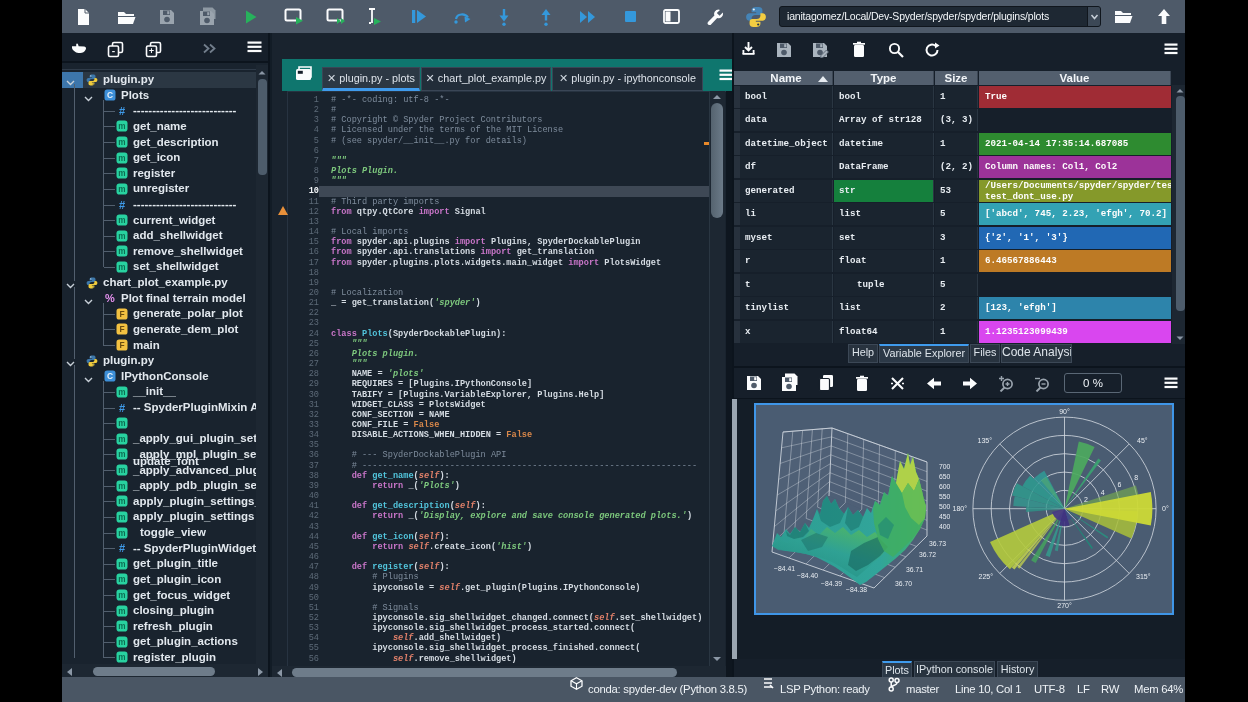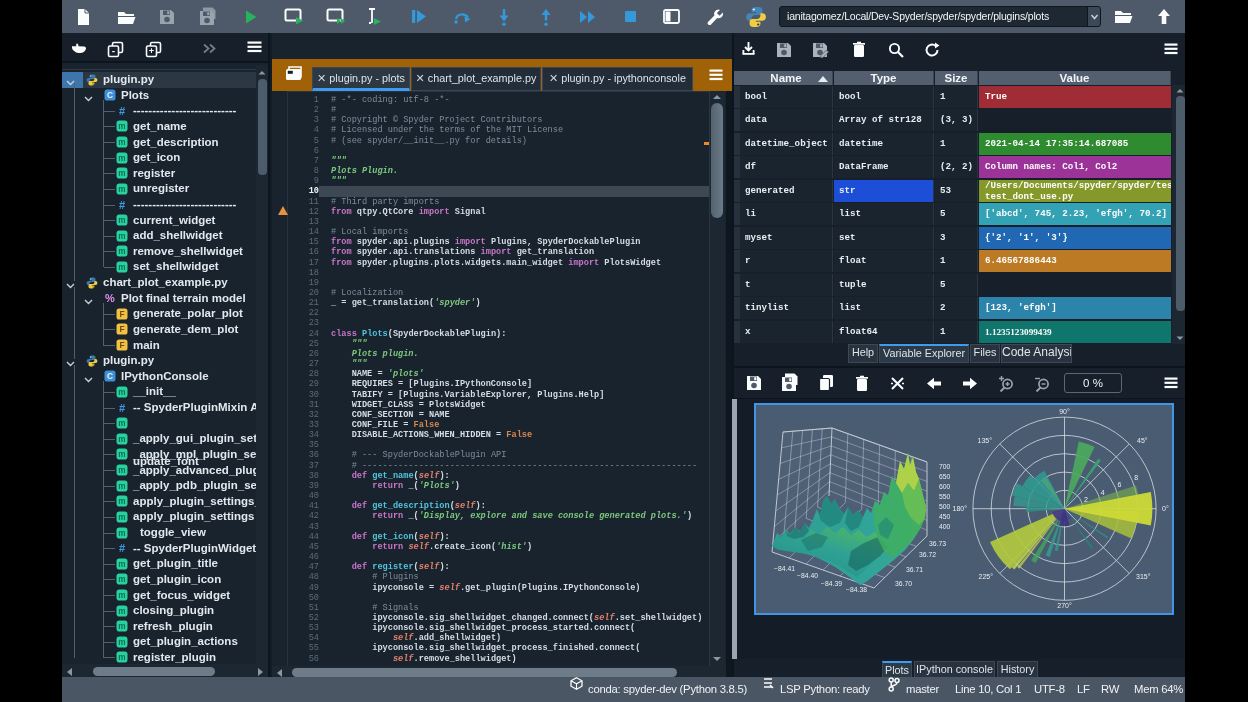--- a/index.html
+++ b/index.html
@@ -581,21 +581,21 @@
       <svg width="9" height="10" style="position:absolute;left:3px;top:3px;">
           <path d="M7 1 L2 5 L7 9 Z" fill="#8b97a5"></path>
         </svg>
       <div style="position:absolute;left:31px;top:3px;width:122px;height:9px;background:#6e7c8a;border-radius:5px;"></div>
       <svg width="9" height="10" style="position:absolute;right:3px;top:3px;">
           <path d="M2 1 L7 5 L2 9 Z" fill="#8b97a5"></path>
         </svg>
     </div>
   </div>
   <div style="position:absolute;left:210px;top:33px;width:460px;height:646px;background:#19232e;">
-    <div style="position:absolute;left:0;top:26px;width:460px;height:32px;background:#a16207;">
+    <div style="position:absolute;left:10px;top:26px;width:460px;height:32px;background:#0f766e;">
         <div style="position:absolute;left:13px;top:7px;width:17px;height:15px;">
           <svg width="17" height="15" viewBox="0 0 17 15">
             <rect x="1" y="3" width="15" height="11" rx="1.5" fill="#fbfcfd"></rect>
             <path d="M4 3 L4 1 L16 1 L16 11 L14 11" fill="none" stroke="#fbfcfd" stroke-width="1.6"></path>
             <rect x="2.8" y="4.8" width="5" height="3" fill="#161f2a"></rect>
           </svg>
         </div>
         <div style="position:absolute;left:40px;top:8px;width:98px;height:24px;background:#2c3844;border:1px solid #3a4656;border-bottom:3px solid #3f9bed;color:#dde3ea;font-size:10.8px;line-height:20px;text-align:center;white-space:nowrap;overflow:hidden;"><span style="font-size:11px;color:#cfd6de;">✕</span>&nbsp;plugin.py - plots</div>
         <div style="position:absolute;left:139px;top:8px;width:130px;height:24px;background:#222d39;border:1px solid #3a4656;color:#dde3ea;font-size:10.8px;line-height:20px;text-align:center;white-space:nowrap;overflow:hidden;"><span style="font-size:11px;color:#cfd6de;">✕</span>&nbsp;chart_plot_example.py</div>
         <div style="position:absolute;left:270px;top:8px;width:151px;height:24px;background:#222d39;border:1px solid #3a4656;color:#dde3ea;font-size:10.8px;line-height:20px;text-align:center;white-space:nowrap;overflow:hidden;"><span style="font-size:11px;color:#cfd6de;">✕</span>&nbsp;plugin.py - ipythonconsole</div>
@@ -713,52 +713,52 @@
       <div style="position:absolute;left:100px;top:99.5px;width:100px;height:22.0px;background:#1a242f;border-right:1px solid #2a3642;color:#e8edf2;font-family:Liberation Mono;font-size:9.2px;font-weight:bold;line-height:22.0px;padding-left:5px;white-space:nowrap;">datetime</div>
       <div style="position:absolute;left:201px;top:99.5px;width:43px;height:22.0px;background:#1a242f;border-right:1px solid #2a3642;color:#e8edf2;font-family:Liberation Mono;font-size:9.2px;font-weight:bold;line-height:22.0px;padding-left:5px;white-space:nowrap;">1</div>
       <div style="position:absolute;left:245px;top:99.5px;width:192px;height:22.0px;background:#2e8b30;color:#fdfdfc;font-family:Liberation Mono;font-size:9.2px;font-weight:bold;line-height:22.00px;padding-left:6px;white-space:nowrap;overflow:hidden;">2021-04-14 17:35:14.687085</div>
       <div style="position:absolute;left:0px;top:123.0px;width:6px;height:22.0px;background:#27313d;"></div>
       <div style="position:absolute;left:6px;top:123.0px;width:93px;height:22.0px;background:#1a242f;border-right:1px solid #2a3642;color:#e8edf2;font-family:Liberation Mono;font-size:9.2px;font-weight:bold;line-height:22.0px;padding-left:5px;white-space:nowrap;overflow:hidden;">df</div>
       <div style="position:absolute;left:100px;top:123.0px;width:100px;height:22.0px;background:#1a242f;border-right:1px solid #2a3642;color:#e8edf2;font-family:Liberation Mono;font-size:9.2px;font-weight:bold;line-height:22.0px;padding-left:5px;white-space:nowrap;">DataFrame</div>
       <div style="position:absolute;left:201px;top:123.0px;width:43px;height:22.0px;background:#1a242f;border-right:1px solid #2a3642;color:#e8edf2;font-family:Liberation Mono;font-size:9.2px;font-weight:bold;line-height:22.0px;padding-left:5px;white-space:nowrap;">(2, 2)</div>
       <div style="position:absolute;left:245px;top:123.0px;width:192px;height:22.0px;background:#9c3399;color:#fdfdfc;font-family:Liberation Mono;font-size:9.2px;font-weight:bold;line-height:22.00px;padding-left:6px;white-space:nowrap;overflow:hidden;">Column names: Col1, Col2</div>
       <div style="position:absolute;left:0px;top:146.5px;width:6px;height:22.0px;background:#27313d;"></div>
       <div style="position:absolute;left:6px;top:146.5px;width:93px;height:22.0px;background:#1a242f;border-right:1px solid #2a3642;color:#e8edf2;font-family:Liberation Mono;font-size:9.2px;font-weight:bold;line-height:22.0px;padding-left:5px;white-space:nowrap;overflow:hidden;">generated</div>
-      <div style="position:absolute;left:100px;top:146.5px;width:100px;height:22.0px;background:#1d4ed8;border-right:1px solid #2a3642;color:#e8edf2;font-family:Liberation Mono;font-size:9.2px;font-weight:bold;line-height:22.0px;padding-left:5px;white-space:nowrap;">str</div>
+      <div style="position:absolute;left:100px;top:146.5px;width:100px;height:22.0px;background:#15803d;border-right:1px solid #2a3642;color:#e8edf2;font-family:Liberation Mono;font-size:9.2px;font-weight:bold;line-height:22.0px;padding-left:5px;white-space:nowrap;">str</div>
       <div style="position:absolute;left:201px;top:146.5px;width:43px;height:22.0px;background:#1a242f;border-right:1px solid #2a3642;color:#e8edf2;font-family:Liberation Mono;font-size:9.2px;font-weight:bold;line-height:22.0px;padding-left:5px;white-space:nowrap;">53</div>
       <div style="position:absolute;left:245px;top:146.5px;width:192px;height:22.0px;background:#85992a;color:#fdfdfc;font-family:Liberation Mono;font-size:9.2px;font-weight:bold;line-height:11.00px;padding-left:6px;white-space:nowrap;overflow:hidden;">/Users/Documents/spyder/spyder/tests,<br>test_dont_use.py</div>
       <div style="position:absolute;left:0px;top:170.0px;width:6px;height:22.0px;background:#27313d;"></div>
       <div style="position:absolute;left:6px;top:170.0px;width:93px;height:22.0px;background:#1a242f;border-right:1px solid #2a3642;color:#e8edf2;font-family:Liberation Mono;font-size:9.2px;font-weight:bold;line-height:22.0px;padding-left:5px;white-space:nowrap;overflow:hidden;">li</div>
       <div style="position:absolute;left:100px;top:170.0px;width:100px;height:22.0px;background:#1a242f;border-right:1px solid #2a3642;color:#e8edf2;font-family:Liberation Mono;font-size:9.2px;font-weight:bold;line-height:22.0px;padding-left:5px;white-space:nowrap;">list</div>
       <div style="position:absolute;left:201px;top:170.0px;width:43px;height:22.0px;background:#1a242f;border-right:1px solid #2a3642;color:#e8edf2;font-family:Liberation Mono;font-size:9.2px;font-weight:bold;line-height:22.0px;padding-left:5px;white-space:nowrap;">5</div>
       <div style="position:absolute;left:245px;top:170.0px;width:192px;height:22.0px;background:#33a2b4;color:#fdfdfc;font-family:Liberation Mono;font-size:9.2px;font-weight:bold;line-height:22.00px;padding-left:6px;white-space:nowrap;overflow:hidden;">['abcd', 745, 2.23, 'efgh', 70.2]</div>
       <div style="position:absolute;left:0px;top:193.5px;width:6px;height:22.0px;background:#27313d;"></div>
       <div style="position:absolute;left:6px;top:193.5px;width:93px;height:22.0px;background:#1a242f;border-right:1px solid #2a3642;color:#e8edf2;font-family:Liberation Mono;font-size:9.2px;font-weight:bold;line-height:22.0px;padding-left:5px;white-space:nowrap;overflow:hidden;">myset</div>
       <div style="position:absolute;left:100px;top:193.5px;width:100px;height:22.0px;background:#1a242f;border-right:1px solid #2a3642;color:#e8edf2;font-family:Liberation Mono;font-size:9.2px;font-weight:bold;line-height:22.0px;padding-left:5px;white-space:nowrap;">set</div>
       <div style="position:absolute;left:201px;top:193.5px;width:43px;height:22.0px;background:#1a242f;border-right:1px solid #2a3642;color:#e8edf2;font-family:Liberation Mono;font-size:9.2px;font-weight:bold;line-height:22.0px;padding-left:5px;white-space:nowrap;">3</div>
       <div style="position:absolute;left:245px;top:193.5px;width:192px;height:22.0px;background:#2168b4;color:#fdfdfc;font-family:Liberation Mono;font-size:9.2px;font-weight:bold;line-height:22.00px;padding-left:6px;white-space:nowrap;overflow:hidden;">{'2', '1', '3'}</div>
       <div style="position:absolute;left:0px;top:217.0px;width:6px;height:22.0px;background:#27313d;"></div>
       <div style="position:absolute;left:6px;top:217.0px;width:93px;height:22.0px;background:#1a242f;border-right:1px solid #2a3642;color:#e8edf2;font-family:Liberation Mono;font-size:9.2px;font-weight:bold;line-height:22.0px;padding-left:5px;white-space:nowrap;overflow:hidden;">r</div>
       <div style="position:absolute;left:100px;top:217.0px;width:100px;height:22.0px;background:#1a242f;border-right:1px solid #2a3642;color:#e8edf2;font-family:Liberation Mono;font-size:9.2px;font-weight:bold;line-height:22.0px;padding-left:5px;white-space:nowrap;">float</div>
       <div style="position:absolute;left:201px;top:217.0px;width:43px;height:22.0px;background:#1a242f;border-right:1px solid #2a3642;color:#e8edf2;font-family:Liberation Mono;font-size:9.2px;font-weight:bold;line-height:22.0px;padding-left:5px;white-space:nowrap;">1</div>
       <div style="position:absolute;left:245px;top:217.0px;width:192px;height:22.0px;background:#bd7a25;color:#fdfdfc;font-family:Liberation Mono;font-size:9.2px;font-weight:bold;line-height:22.00px;padding-left:6px;white-space:nowrap;overflow:hidden;">6.46567886443</div>
       <div style="position:absolute;left:0px;top:240.5px;width:6px;height:22.0px;background:#27313d;"></div>
       <div style="position:absolute;left:6px;top:240.5px;width:93px;height:22.0px;background:#1a242f;border-right:1px solid #2a3642;color:#e8edf2;font-family:Liberation Mono;font-size:9.2px;font-weight:bold;line-height:22.0px;padding-left:5px;white-space:nowrap;overflow:hidden;">t</div>
-      <div style="position:absolute;left:100px;top:240.5px;width:100px;height:22.0px;background:#1a242f;border-right:1px solid #2a3642;color:#e8edf2;font-family:Liberation Mono;font-size:9.2px;font-weight:bold;line-height:22.0px;padding-left:5px;white-space:nowrap;">tuple</div>
+      <div style="position:absolute;left:100px;top:240.5px;width:100px;height:22.0px;background:#1a242f;border-right:1px solid #2a3642;color:#e8edf2;font-family:Liberation Mono;font-size:9.2px;font-weight:bold;line-height:22.0px;padding-left:23px;white-space:nowrap;">tuple</div>
       <div style="position:absolute;left:201px;top:240.5px;width:43px;height:22.0px;background:#1a242f;border-right:1px solid #2a3642;color:#e8edf2;font-family:Liberation Mono;font-size:9.2px;font-weight:bold;line-height:22.0px;padding-left:5px;white-space:nowrap;">5</div>
       <div style="position:absolute;left:0px;top:264.0px;width:6px;height:22.0px;background:#27313d;"></div>
       <div style="position:absolute;left:6px;top:264.0px;width:93px;height:22.0px;background:#1a242f;border-right:1px solid #2a3642;color:#e8edf2;font-family:Liberation Mono;font-size:9.2px;font-weight:bold;line-height:22.0px;padding-left:5px;white-space:nowrap;overflow:hidden;">tinylist</div>
       <div style="position:absolute;left:100px;top:264.0px;width:100px;height:22.0px;background:#1a242f;border-right:1px solid #2a3642;color:#e8edf2;font-family:Liberation Mono;font-size:9.2px;font-weight:bold;line-height:22.0px;padding-left:5px;white-space:nowrap;">list</div>
       <div style="position:absolute;left:201px;top:264.0px;width:43px;height:22.0px;background:#1a242f;border-right:1px solid #2a3642;color:#e8edf2;font-family:Liberation Mono;font-size:9.2px;font-weight:bold;line-height:22.0px;padding-left:5px;white-space:nowrap;">2</div>
       <div style="position:absolute;left:245px;top:264.0px;width:192px;height:22.0px;background:#2d84ab;color:#fdfdfc;font-family:Liberation Mono;font-size:9.2px;font-weight:bold;line-height:22.00px;padding-left:6px;white-space:nowrap;overflow:hidden;">[123, 'efgh']</div>
       <div style="position:absolute;left:0px;top:287.5px;width:6px;height:22.0px;background:#27313d;"></div>
       <div style="position:absolute;left:6px;top:287.5px;width:93px;height:22.0px;background:#1a242f;border-right:1px solid #2a3642;color:#e8edf2;font-family:Liberation Mono;font-size:9.2px;font-weight:bold;line-height:22.0px;padding-left:5px;white-space:nowrap;overflow:hidden;">x</div>
       <div style="position:absolute;left:100px;top:287.5px;width:100px;height:22.0px;background:#1a242f;border-right:1px solid #2a3642;color:#e8edf2;font-family:Liberation Mono;font-size:9.2px;font-weight:bold;line-height:22.0px;padding-left:5px;white-space:nowrap;">float64</div>
       <div style="position:absolute;left:201px;top:287.5px;width:43px;height:22.0px;background:#1a242f;border-right:1px solid #2a3642;color:#e8edf2;font-family:Liberation Mono;font-size:9.2px;font-weight:bold;line-height:22.0px;padding-left:5px;white-space:nowrap;">1</div>
-      <div style="position:absolute;left:245px;top:287.5px;width:192px;height:22.0px;background:#0f766e;color:#fdfdfc;font-family:Liberation Serif, serif;font-size:9.2px;font-weight:bold;line-height:22.00px;padding-left:6px;white-space:nowrap;overflow:hidden;">1.1235123099439</div>
+      <div style="position:absolute;left:245px;top:287.5px;width:192px;height:22.0px;background:#d946ef;color:#fdfdfc;font-family:Liberation Mono, monospace;font-size:9.2px;font-weight:bold;line-height:22.00px;padding-left:6px;white-space:nowrap;overflow:hidden;">1.1235123099439</div>
       <div style="position:absolute;left:438px;top:52px;width:13px;height:259px;background:#1d2732;"></div>
       <div style="position:absolute;left:441px;top:54px;width:10px;height:7px;">
         <svg width="10" height="7" viewBox="0 0 10 7">
           <path d="M1.5 5.5 L5 2 L8.5 5.5 Z" fill="#8b97a5"></path>
         </svg>
       </div>
       <div style="position:absolute;left:441.5px;top:63px;width:9px;height:215px;background:#4d5c6b;border-radius:4px;"></div>
       <div style="position:absolute;left:441px;top:302px;width:10px;height:7px;">
         <svg width="10" height="7" viewBox="0 0 10 7">
           <path d="M1.5 1.5 L5 5 L8.5 1.5 Z" fill="#8b97a5"></path>

